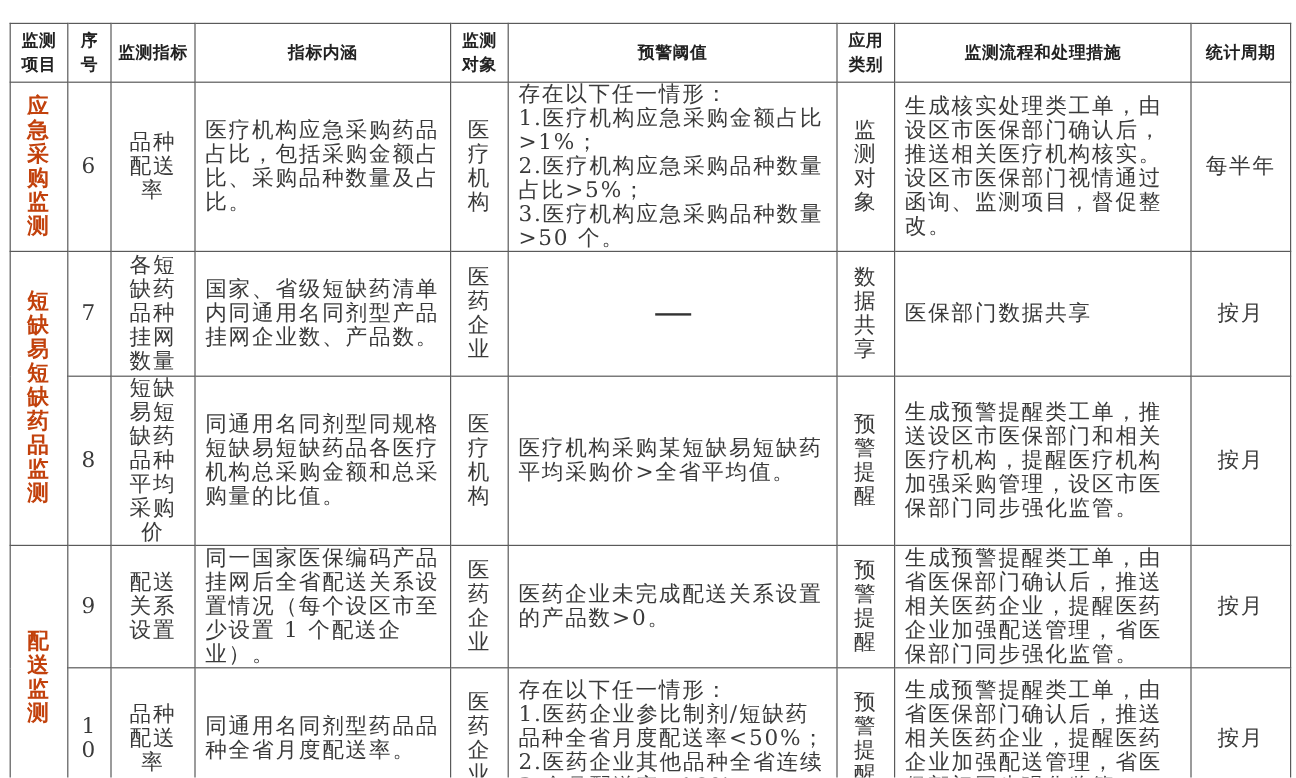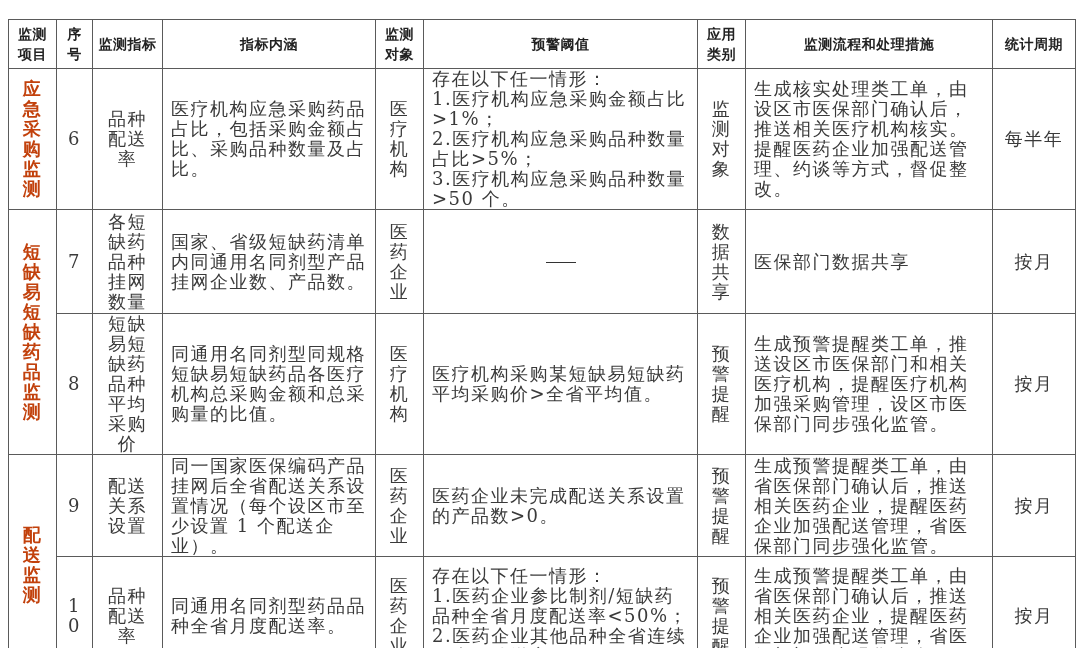--- a/index.html
+++ b/index.html
@@ -70,21 +70,21 @@
     <td class="c">品种配送率</td>
     <td class="l">医疗机构应急采购药品占比，包括采购金额占比、采购品种数量及占比。</td>
     <td class="c">医疗机构</td>
     <td class="l">
       <span class="line">存在以下任一情形：</span>
       <span class="line">1.医疗机构应急采购金额占比&gt;1%；</span>
       <span class="line">2.医疗机构应急采购品种数量占比&gt;5%；</span>
       <span class="line">3.医疗机构应急采购品种数量&gt;50 个。</span>
     </td>
     <td class="c">监测对象</td>
-    <td class="l">生成核实处理类工单，由设区市医保部门确认后，推送相关医疗机构核实。提醒医药企业加强配送管理、约谈等方式，督促整改。</td>
+    <td class="l">生成核实处理类工单，由设区市医保部门确认后，推送相关医疗机构核实。设区市医保部门视情通过函询、监测项目，督促整改。</td>
     <td class="c">每半年</td>
   </tr>
 
   <tr style="height:104px">
     <td class="proj" rowspan="2">短缺易短缺药品监测</td>
     <td class="num">7</td>
     <td class="c">各短缺药品种挂网数量</td>
     <td class="l">国家、省级短缺药清单内同通用名同剂型产品挂网企业数、产品数。</td>
     <td class="c">医药企业</td>
     <td class="dash">

